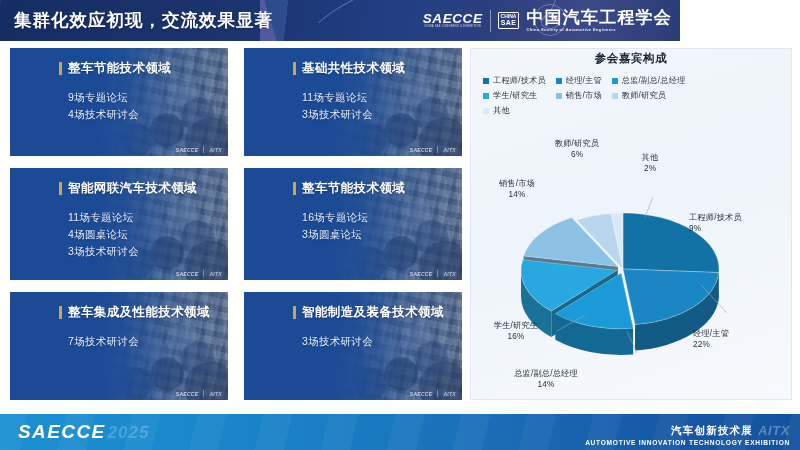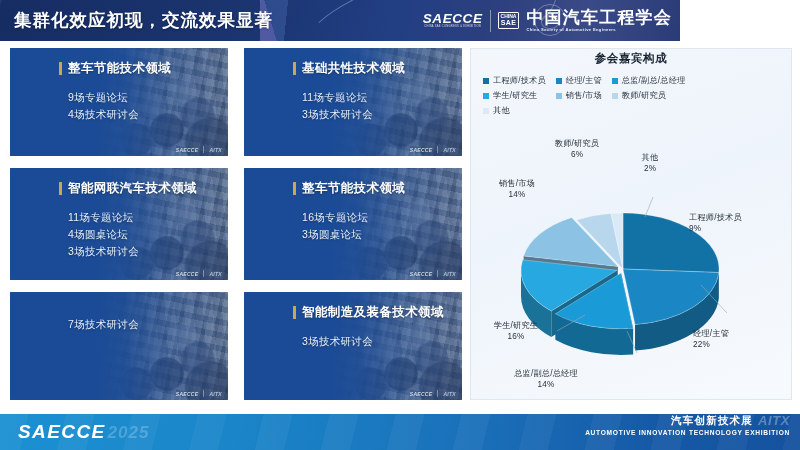--- a/index.html
+++ b/index.html
@@ -177,21 +177,21 @@
   }
   .footer-logo .sa{
     color:#ffffff; font-size:19px; font-weight:bold; font-style:italic;
     letter-spacing:1.4px; line-height:1;
   }
   .footer-logo .yr{
     color:rgba(255,255,255,.22); font-size:17px; font-weight:bold; font-style:italic;
     letter-spacing:1px; line-height:1;
   }
   .footer-right{
-    position:absolute; right:10px; top:0; text-align:left;
+    position:absolute; right:10px; top:10px; text-align:left;
   }
   .fr-row{ display:flex; align-items:flex-end; justify-content:flex-end; gap:5px; }
   .fr-cn{ color:#ffffff; font-size:10.5px; font-weight:bold; letter-spacing:1.2px; line-height:1.1; }
   .fr-aitx{ color:rgba(255,255,255,.30); font-size:13px; font-weight:bold; font-style:italic; letter-spacing:.6px; line-height:1;}
   .fr-en{ color:#ffffff; font-size:6.6px; font-weight:bold; letter-spacing:.72px; margin-top:2px; }
 </style>
 </head>
 <body>
 
 <div class="header">
@@ -313,20 +313,24 @@
         <div class="photo-grain"></div>
         <div class="photo-blobs"></div>
       </div>
       <div class="tint"></div>
       <div class="photo-logo">
         <span class="pl1">SAECCE</span>
         <span class="bar"></span>
         <span class="pl2">AITX</span>
       </div>
       <div class="card-inner">
+        <div class="card-title">
+          <span class="title-bar"></span>
+          <span>整车集成及性能技术领域</span>
+        </div>
         <ul class="card-list">
           <li>7场技术研讨会</li>
         </ul>
       </div>
     </div>
     <div class="card">
       <div class="photo">
         <div class="photo-grain"></div>
         <div class="photo-blobs"></div>
       </div>

